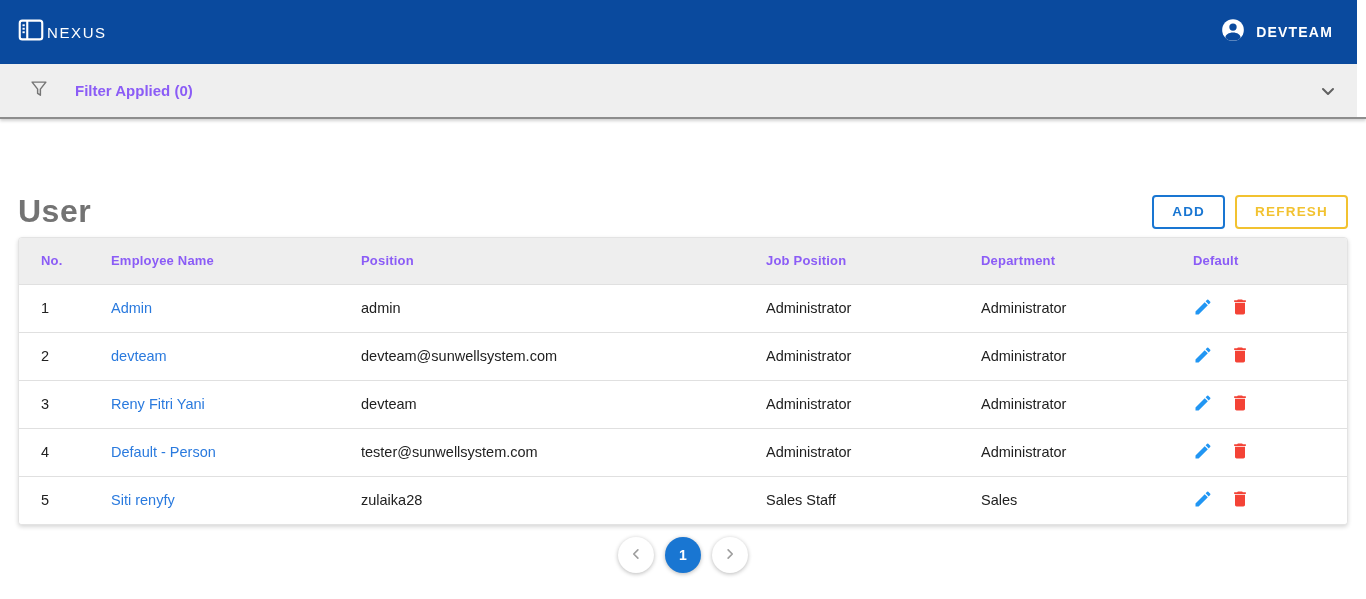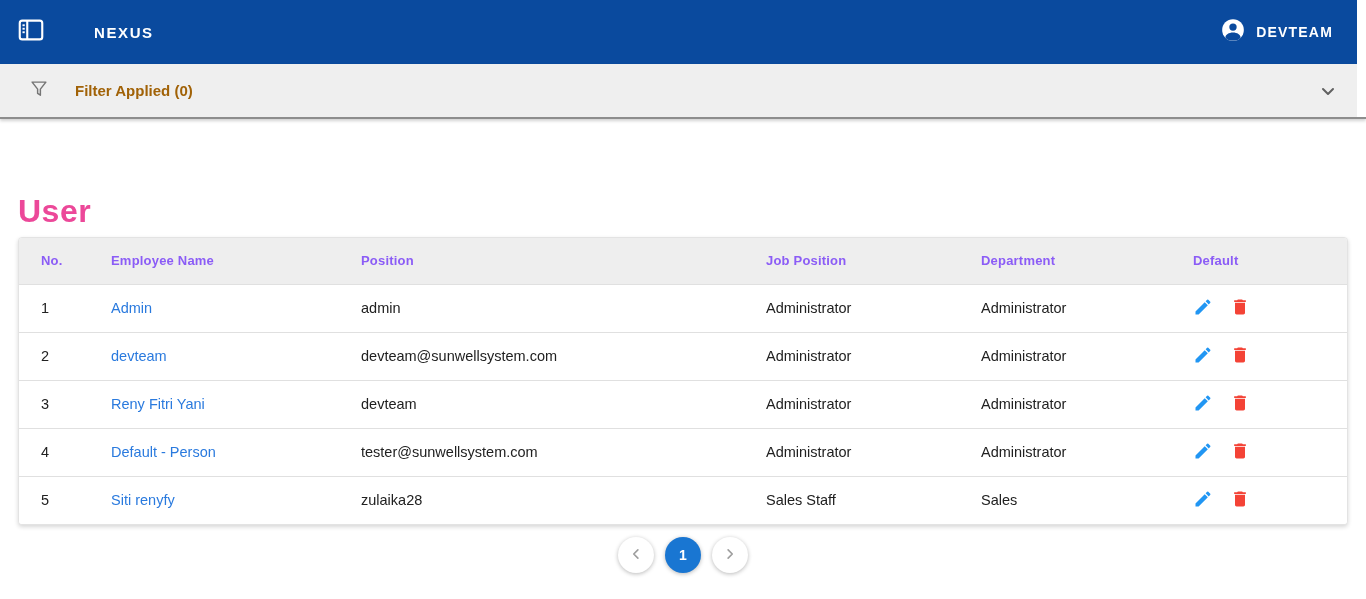--- a/index.html
+++ b/index.html
@@ -4,42 +4,42 @@
 <style>
   * { margin: 0; padding: 0; box-sizing: border-box; }
   html, body { width: 1366px; height: 599px; background: #ffffff; font-family: "Liberation Sans", sans-serif; overflow: hidden; }
 
   
   .app-bar {
     height: 64px; background: #0a4a9e; display: flex; align-items: center;
     padding: 0 33px 0 15px; position: relative;
   }
   .sidebar-toggle { width: 32px; height: 32px; display: flex; align-items: center; justify-content: center; cursor: pointer; }
-  .brand { color: #ffffff; font-weight: bold; font-size: 15px; letter-spacing: 1.6px; margin-left: 47px; }
+  .brand { color: #ffffff; font-weight: normal; font-size: 15px; letter-spacing: 1.6px; }
   .app-bar-right { margin-left: auto; display: flex; align-items: center; gap: 10px; }
   .user-label { color: #ffffff; font-weight: bold; font-size: 14px; letter-spacing: 1.2px; }
 
   
   .filter-bar {
     height: 55px; background: #efefef; display: flex; align-items: center;
     padding: 0 26px 0 28px; border-bottom: 2px solid #8d8d8d;
     box-shadow: 0 2px 3px rgba(0,0,0,0.18);
     position: relative;
   }
-  .filter-label { font-size: 15px; font-weight: bold; color: #a16207; margin-left: 25px; }
+  .filter-label { font-size: 15px; font-weight: bold; color: #8b5cf6; margin-left: 25px; }
   .filter-chevron { margin-left: auto; width: 24px; height: 24px; cursor: pointer; }
 
   
   .scrollbar-strip { position: absolute; top: 0; right: 0; width: 9px; height: 117px; background: #ffffff; z-index: 5; }
 
   
   .page-head {
     margin: 74px 18px 0 18px; display: flex; align-items: center; justify-content: space-between;
   }
-  .page-title { font-size: 32px; font-weight: bold; color: #ec4899; letter-spacing: 0.5px; }
+  .page-title { font-size: 32px; font-weight: bold; color: #737373; letter-spacing: 0.5px; }
   .btn-group { display: flex; gap: 10px; align-items: center; }
   .btn {
     height: 34px; border-radius: 4px; background: #ffffff; font-family: "Liberation Sans", sans-serif;
     font-size: 13.5px; font-weight: bold; letter-spacing: 1.2px; cursor: pointer; padding: 0 18px;
     display: inline-flex; align-items: center; justify-content: center;
   }
   .btn-add { border: 2px solid #1976d2; color: #1976d2; }
   .btn-refresh { border: 2px solid #f2c230; color: #f2c230; }
 
   
@@ -116,20 +116,24 @@
     <svg width="24" height="24" viewBox="0 0 24 24" fill="none">
       <path d="M7 10l5 5 5-5" stroke="#616161" stroke-width="2" stroke-linecap="round" stroke-linejoin="round"></path>
     </svg>
   </span>
 </div>
 
 <div class="scrollbar-strip"></div>
 
 <div class="page-head">
   <h1 class="page-title">User</h1>
+  <div class="btn-group">
+    <button class="btn btn-add">ADD</button>
+    <button class="btn btn-refresh">REFRESH</button>
+  </div>
 </div>
 
 <div class="table-card">
   <table>
     <colgroup>
       <col class="c-no">
         <col class="c-name">
         <col class="c-user">
         <col class="c-job">
         <col class="c-dept">

